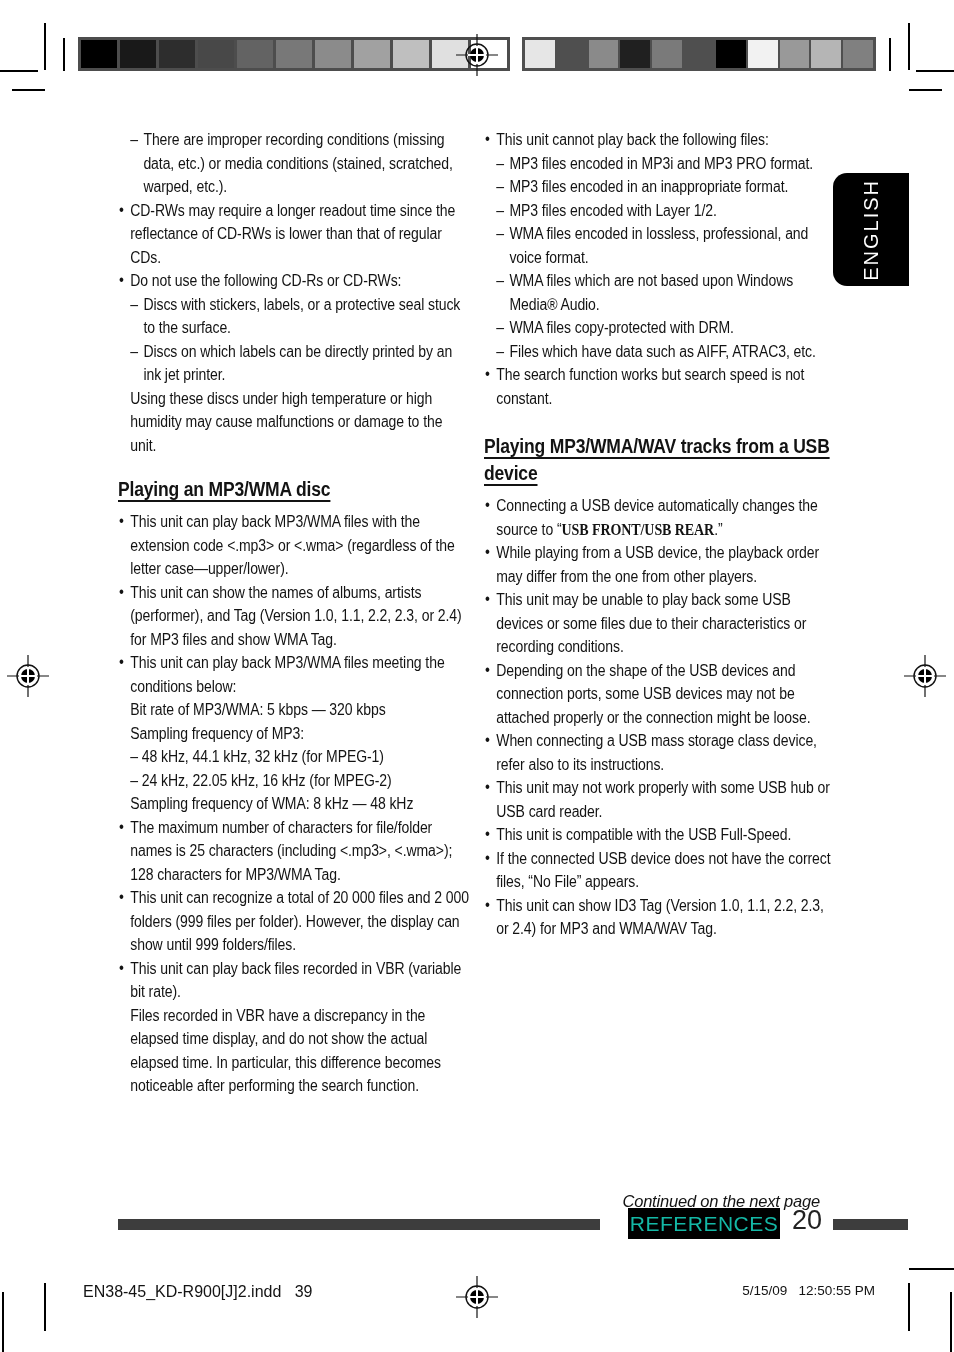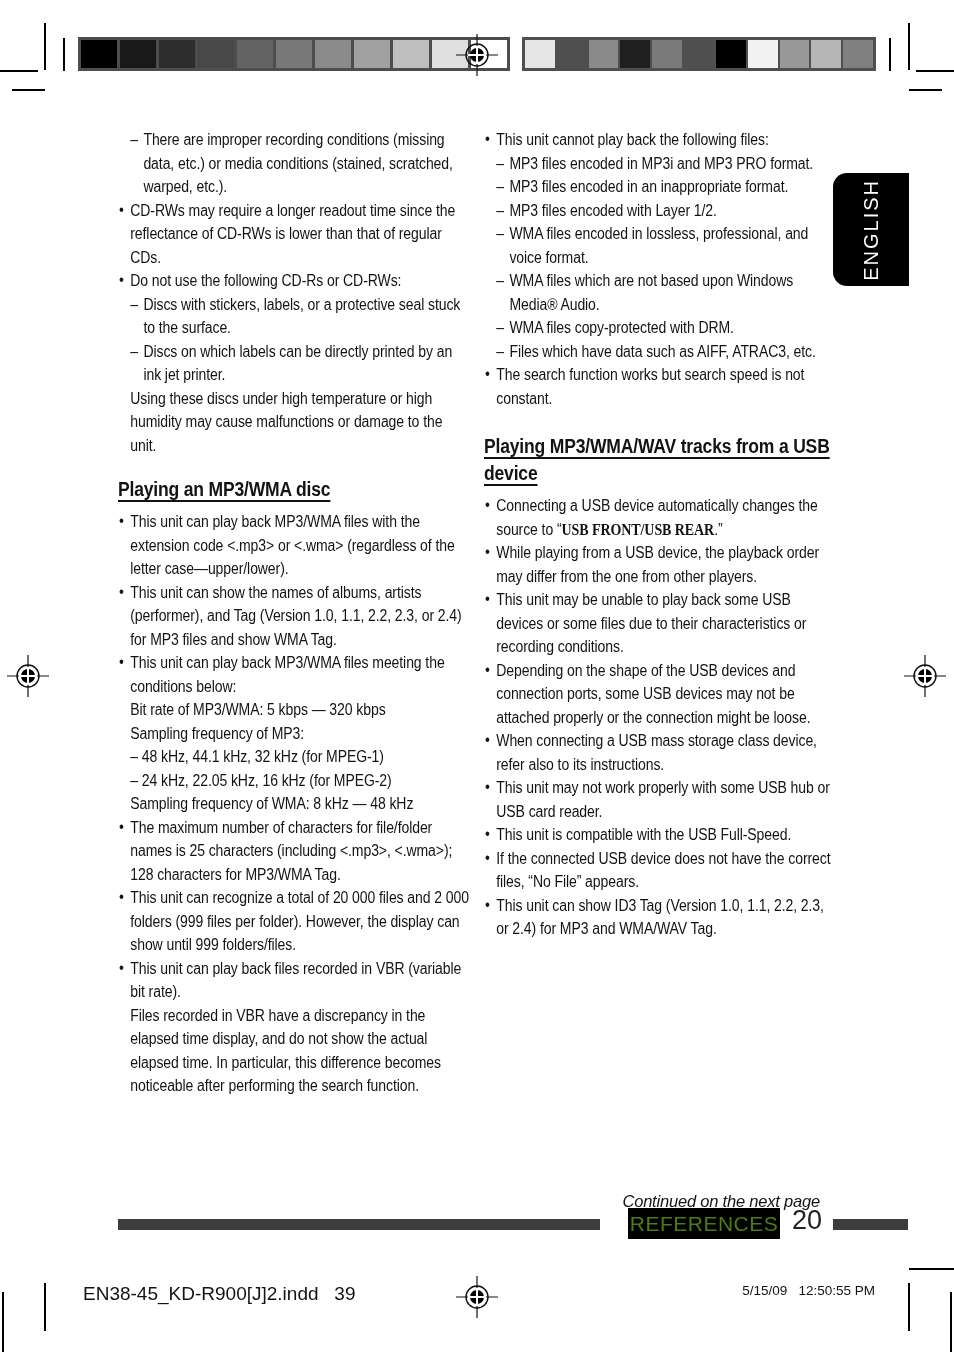--- a/index.html
+++ b/index.html
@@ -37,24 +37,24 @@
   .lang-tab{position:absolute;left:833px;top:173px;width:76px;height:113px;background:#000;
             border-radius:14px 0 0 14px;display:flex;align-items:center;justify-content:center;}
   .lang-tab span{writing-mode:vertical-rl;transform:rotate(180deg);color:#fff;font-size:20px;
                  letter-spacing:2px;font-weight:500;}
 
   
   .continued{position:absolute;top:1176px;right:134px;font-style:italic;font-size:16.5px;letter-spacing:-.2px;margin-top:16px;}
   .fbar{position:absolute;background:#3d3d3d;height:11px;}
   .fbar-left{left:118px;top:1219px;width:482px;}
   .fbar-right{left:833px;top:1219px;width:75px;}
-  .refbox{position:absolute;left:628px;top:1208px;width:152px;height:31px;background:#000;color:#4d7c0f;
+  .refbox{position:absolute;left:628px;top:1208px;width:152px;height:31px;background:#000;color:#14b8a6;
           display:flex;align-items:center;justify-content:center;font-size:21px;letter-spacing:.5px;}
   .pagenum{position:absolute;left:792px;top:1205px;font-size:27px;color:#222;}
-  .slug-left{position:absolute;left:83px;top:1283px;font-size:19px;white-space:pre;}
+  .slug-left{position:absolute;left:83px;top:1283px;font-size:16px;white-space:pre;}
   .slug-right{position:absolute;right:79px;top:1283px;font-size:13.5px;white-space:pre;}
 </style>
 </head>
 <body>
 
 <div class="page">
 
   <div class="cm v" style="left:44px;top:23px;height:47px;"></div>
   <div class="cm v" style="left:63px;top:38px;height:33px;"></div>
   <div class="cm h" style="left:0;top:70px;width:38px;"></div>

